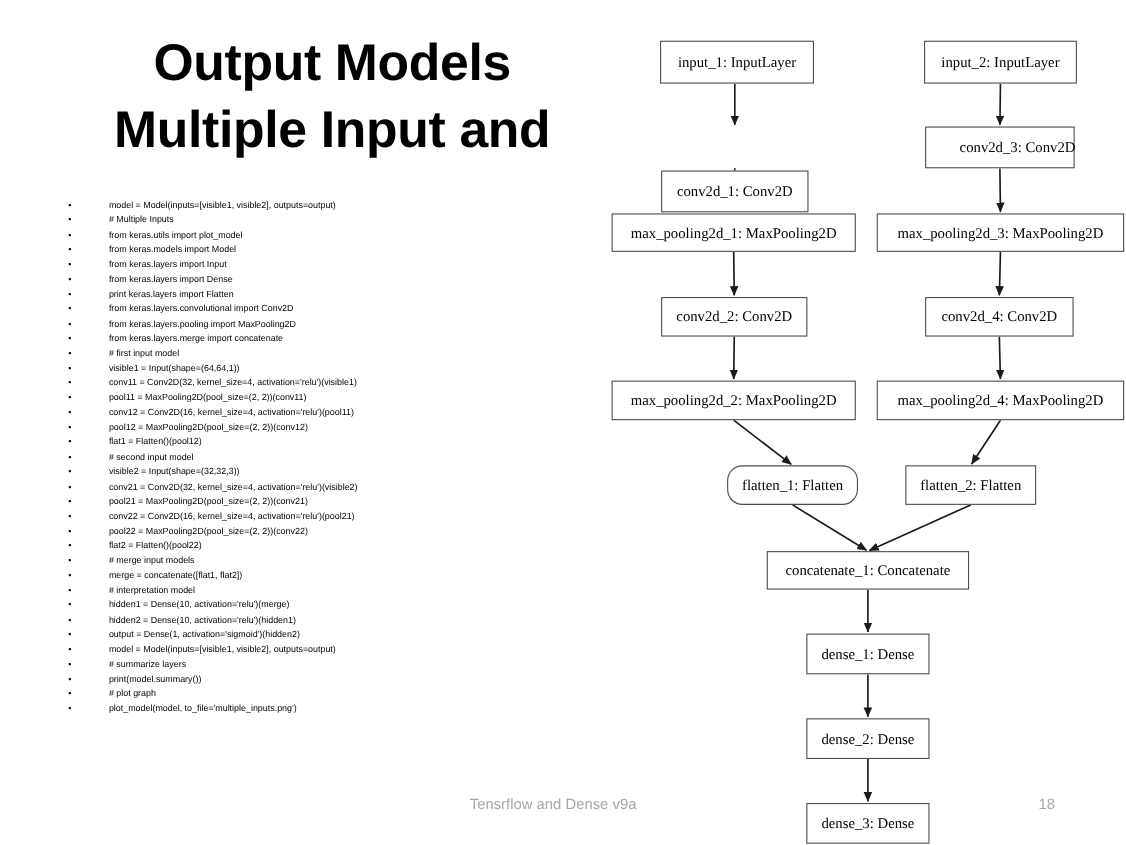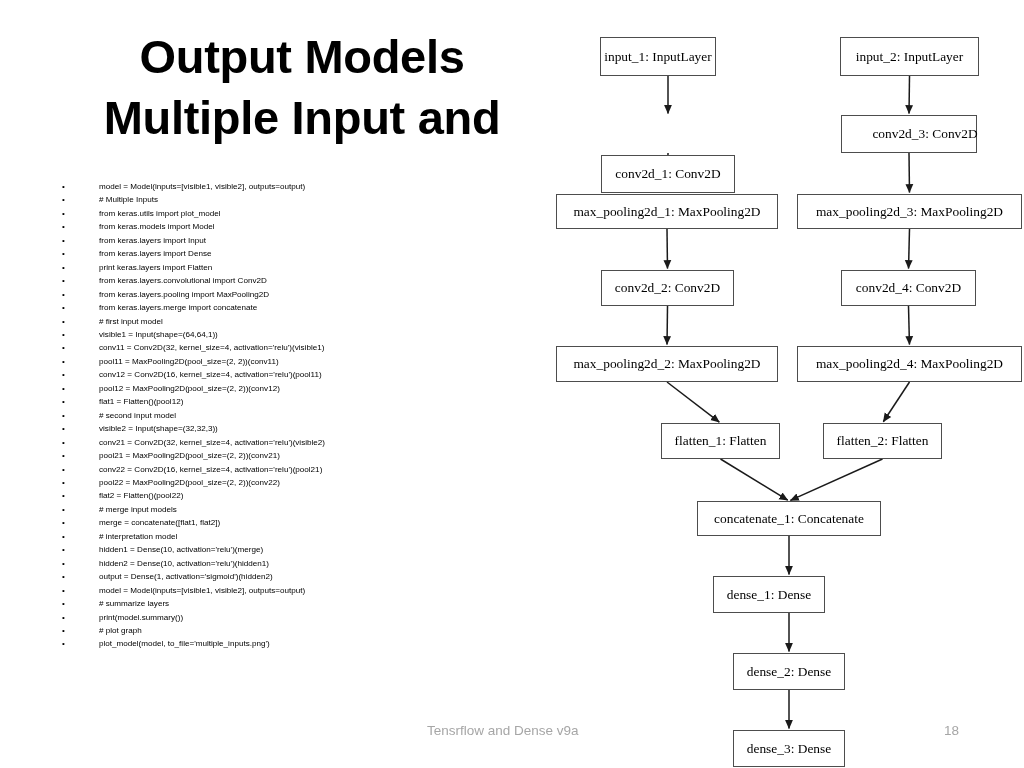--- a/index.html
+++ b/index.html
@@ -178,32 +178,32 @@
       <line x1="909.5" y1="382" x2="883.3249858542733" y2="421.74724370277016" stroke="#1a1a1a" stroke-width="1.5" marker-end="url(#arrowhead)"></line>
       <line x1="720.5" y1="459" x2="787.721232290905" y2="500.2159380469783" stroke="#1a1a1a" stroke-width="1.5" marker-end="url(#arrowhead)"></line>
       <line x1="882.5" y1="459" x2="790.3682926829268" y2="500.3853658536585" stroke="#1a1a1a" stroke-width="1.5" marker-end="url(#arrowhead)"></line>
       <line x1="789" y1="536" x2="789" y2="574.5" stroke="#1a1a1a" stroke-width="1.5" marker-end="url(#arrowhead)"></line>
       <line x1="789" y1="613" x2="789" y2="651.5" stroke="#1a1a1a" stroke-width="1.5" marker-end="url(#arrowhead)"></line>
       <line x1="789" y1="690" x2="789" y2="728.5" stroke="#1a1a1a" stroke-width="1.5" marker-end="url(#arrowhead)"></line>
     </g>
 </svg>
 
 <div id="graph-boxes">
-    <div class="node-box" style="left: 600px; top: 37px; width: 116px; height: 39px; border-color: rgb(77, 77, 77);">input_1: InputLayer</div>
+    <div class="node-box" style="left: 600px; top: 37px; width: 140px; height: 39px; border-color: rgb(77, 77, 77);">input_1: InputLayer</div>
     <div class="node-box" style="left: 840px; top: 37px; width: 139px; height: 39px; border-color: rgb(77, 77, 77);">input_2: InputLayer</div>
     <div class="node-box" style="left: 601px; top: 115px; width: 134px; height: 38px; border-color: rgb(77, 77, 77); margin-top: 40px;">conv2d_1: Conv2D</div>
     <div class="node-box" style="left: 841px; top: 115px; width: 136px; height: 38px; border-color: rgb(77, 77, 77); padding-left: 32px;">conv2d_3: Conv2D</div>
     <div class="node-box" style="left: 556px; top: 194px; width: 222px; height: 35px; border-color: rgb(77, 77, 77);">max_pooling2d_1: MaxPooling2D</div>
     <div class="node-box" style="left: 797px; top: 194px; width: 225px; height: 35px; border-color: rgb(77, 77, 77);">max_pooling2d_3: MaxPooling2D</div>
     <div class="node-box" style="left: 601px; top: 270px; width: 133px; height: 36px; border-color: rgb(77, 77, 77);">conv2d_2: Conv2D</div>
     <div class="node-box" style="left: 841px; top: 270px; width: 135px; height: 36px; border-color: rgb(77, 77, 77);">conv2d_4: Conv2D</div>
     <div class="node-box" style="left: 556px; top: 346px; width: 222px; height: 36px; border-color: rgb(77, 77, 77);">max_pooling2d_2: MaxPooling2D</div>
     <div class="node-box" style="left: 797px; top: 346px; width: 225px; height: 36px; border-color: rgb(77, 77, 77);">max_pooling2d_4: MaxPooling2D</div>
-    <div class="node-box" style="left: 661px; top: 423px; width: 119px; height: 36px; border-color: rgb(77, 77, 77);">flatten_1: Flatten</div>
+    <div class="node-box" style="left: 661px; top: 423px; width: 119px; height: 36px; border-color: rgb(77, 77, 77); border-radius: 14px;">flatten_1: Flatten</div>
     <div class="node-box" style="left: 823px; top: 423px; width: 119px; height: 36px; border-color: rgb(77, 77, 77);">flatten_2: Flatten</div>
     <div class="node-box" style="left: 697px; top: 501px; width: 184px; height: 35px; border-color: rgb(77, 77, 77);">concatenate_1: Concatenate</div>
-    <div class="node-box" style="left: 713px; top: 576px; width: 112px; height: 37px; border-color: rgb(77, 77, 77);">dense_1: Dense</div>
+    <div class="node-box" style="left: 733px; top: 576px; width: 112px; height: 37px; border-color: rgb(77, 77, 77);">dense_1: Dense</div>
     <div class="node-box" style="left: 733px; top: 653px; width: 112px; height: 37px; border-color: rgb(77, 77, 77);">dense_2: Dense</div>
     <div class="node-box" style="left: 733px; top: 730px; width: 112px; height: 37px; border-color: rgb(77, 77, 77);">dense_3: Dense</div>
   </div>
 
 <div id="footer-text">Tensrflow and Dense v9a</div>
 <div id="page-number">18</div>
 
 </body></html>

